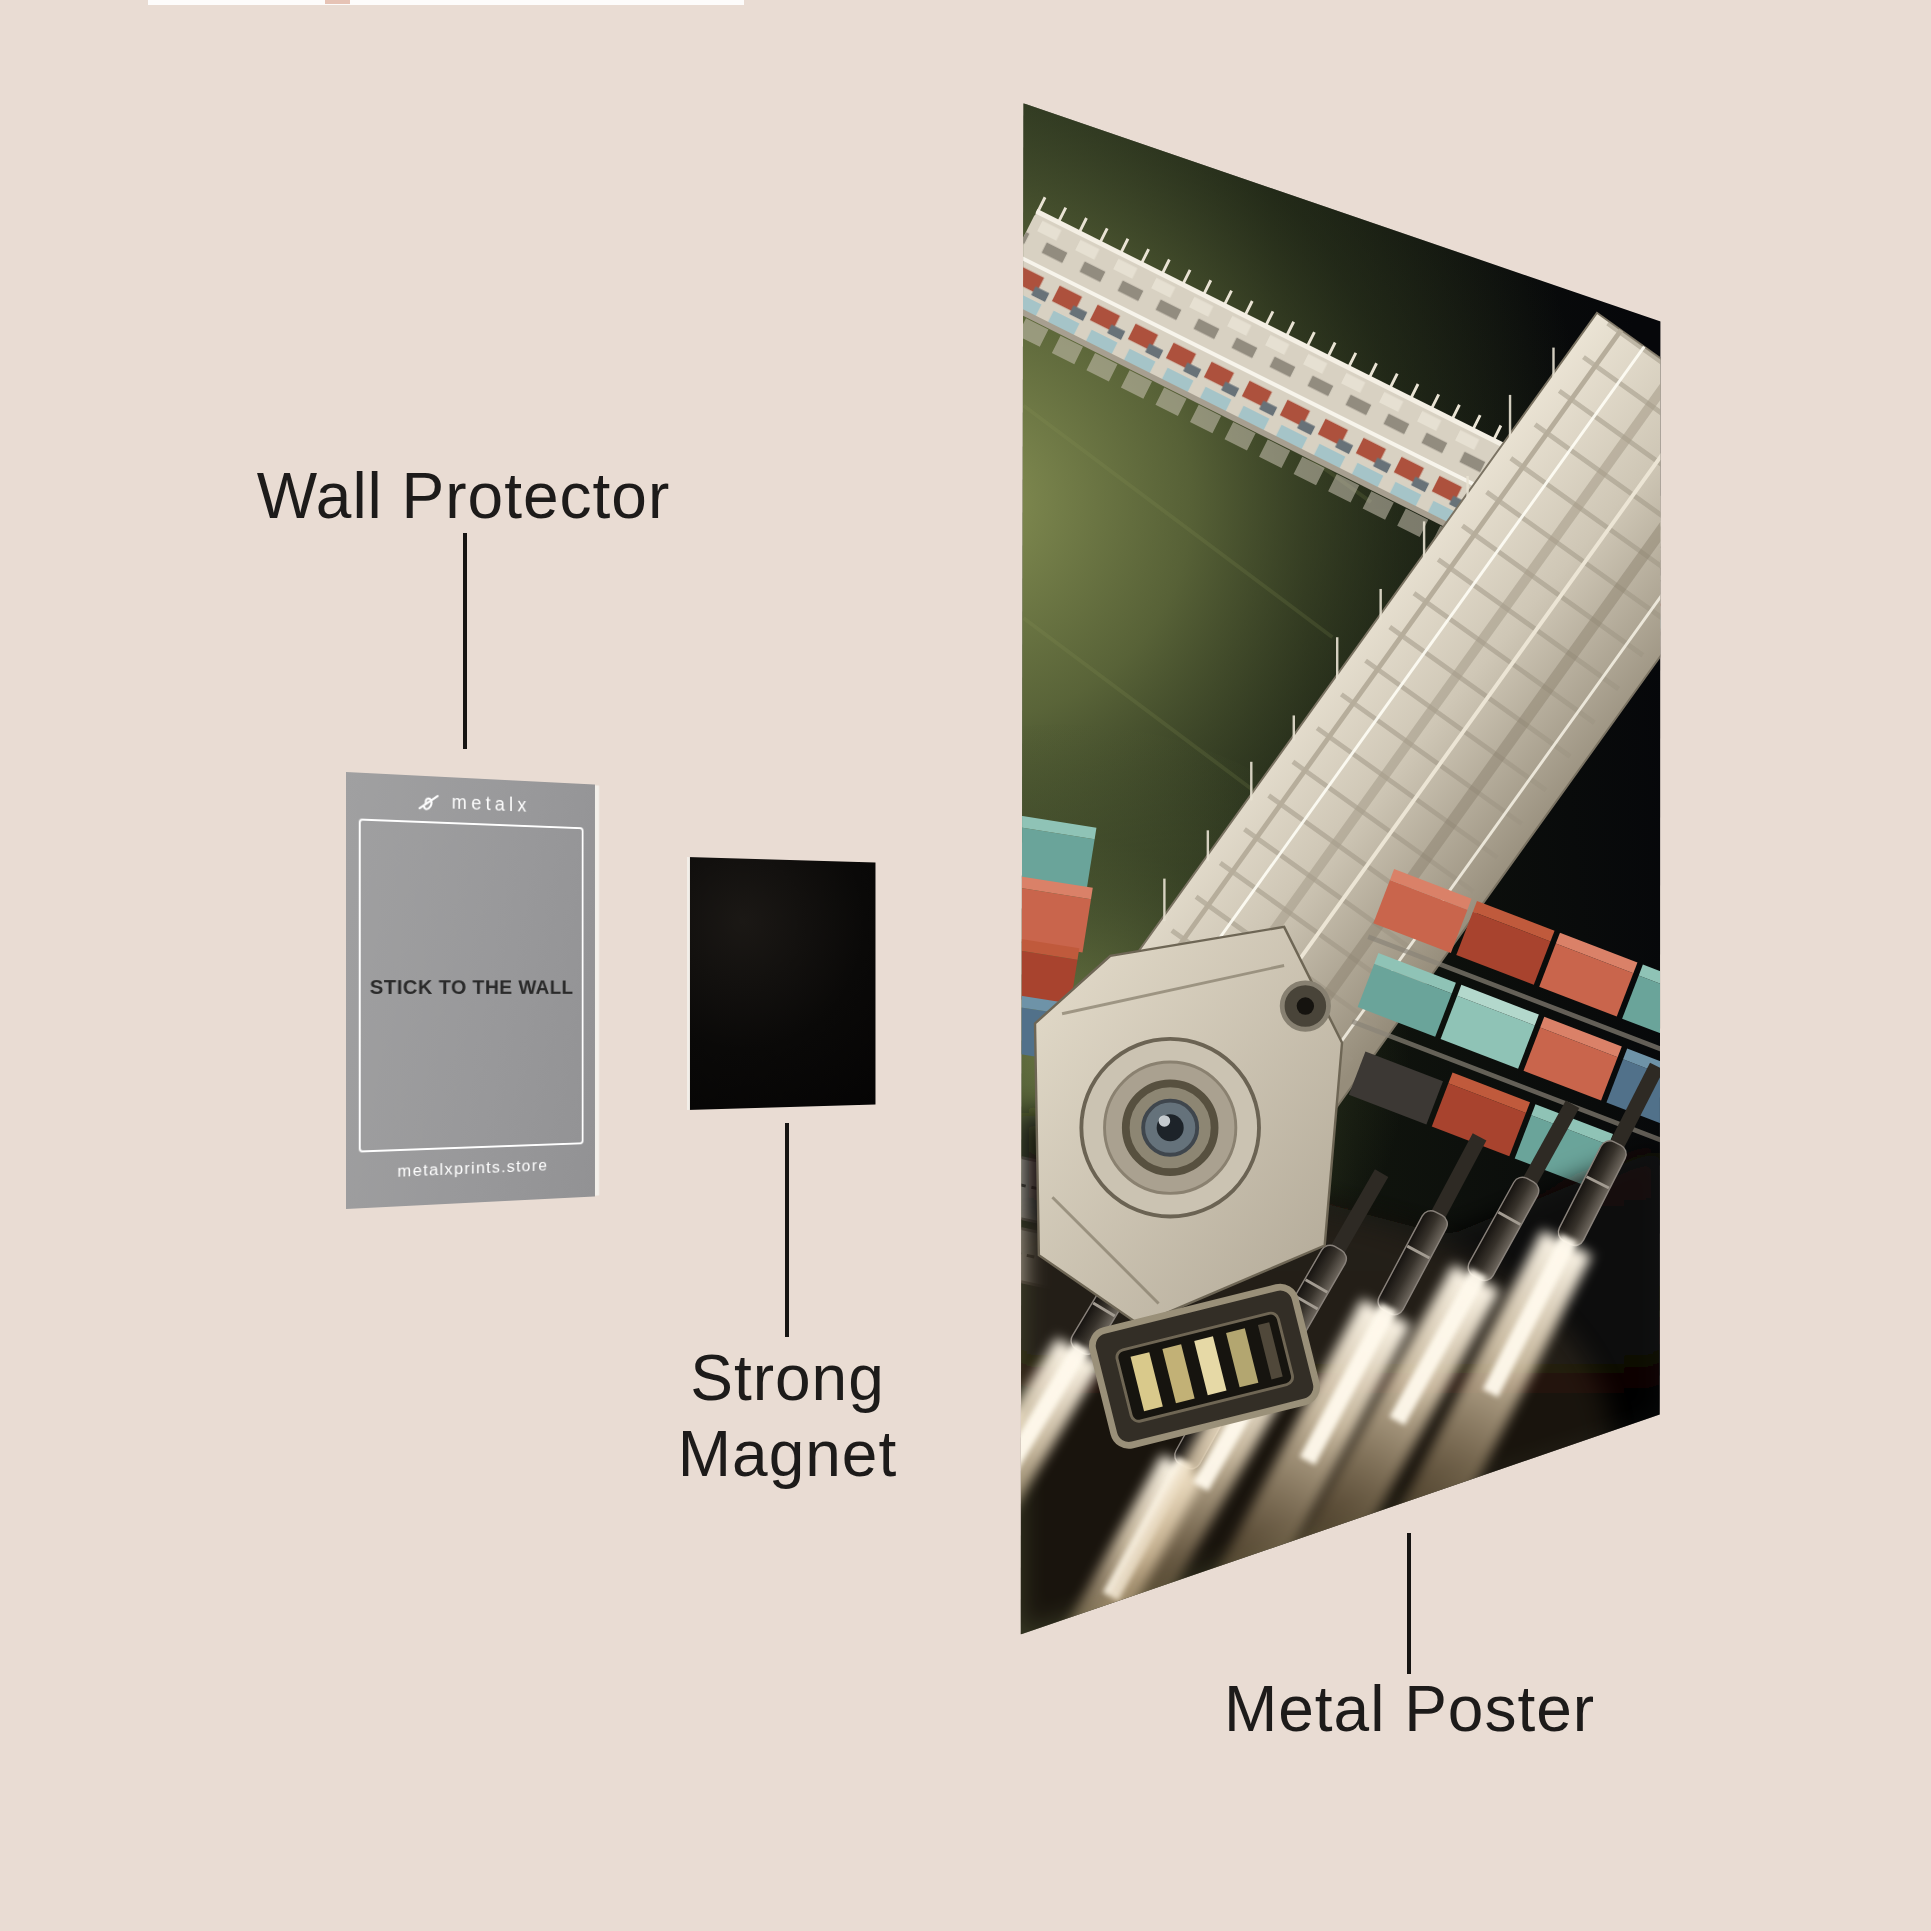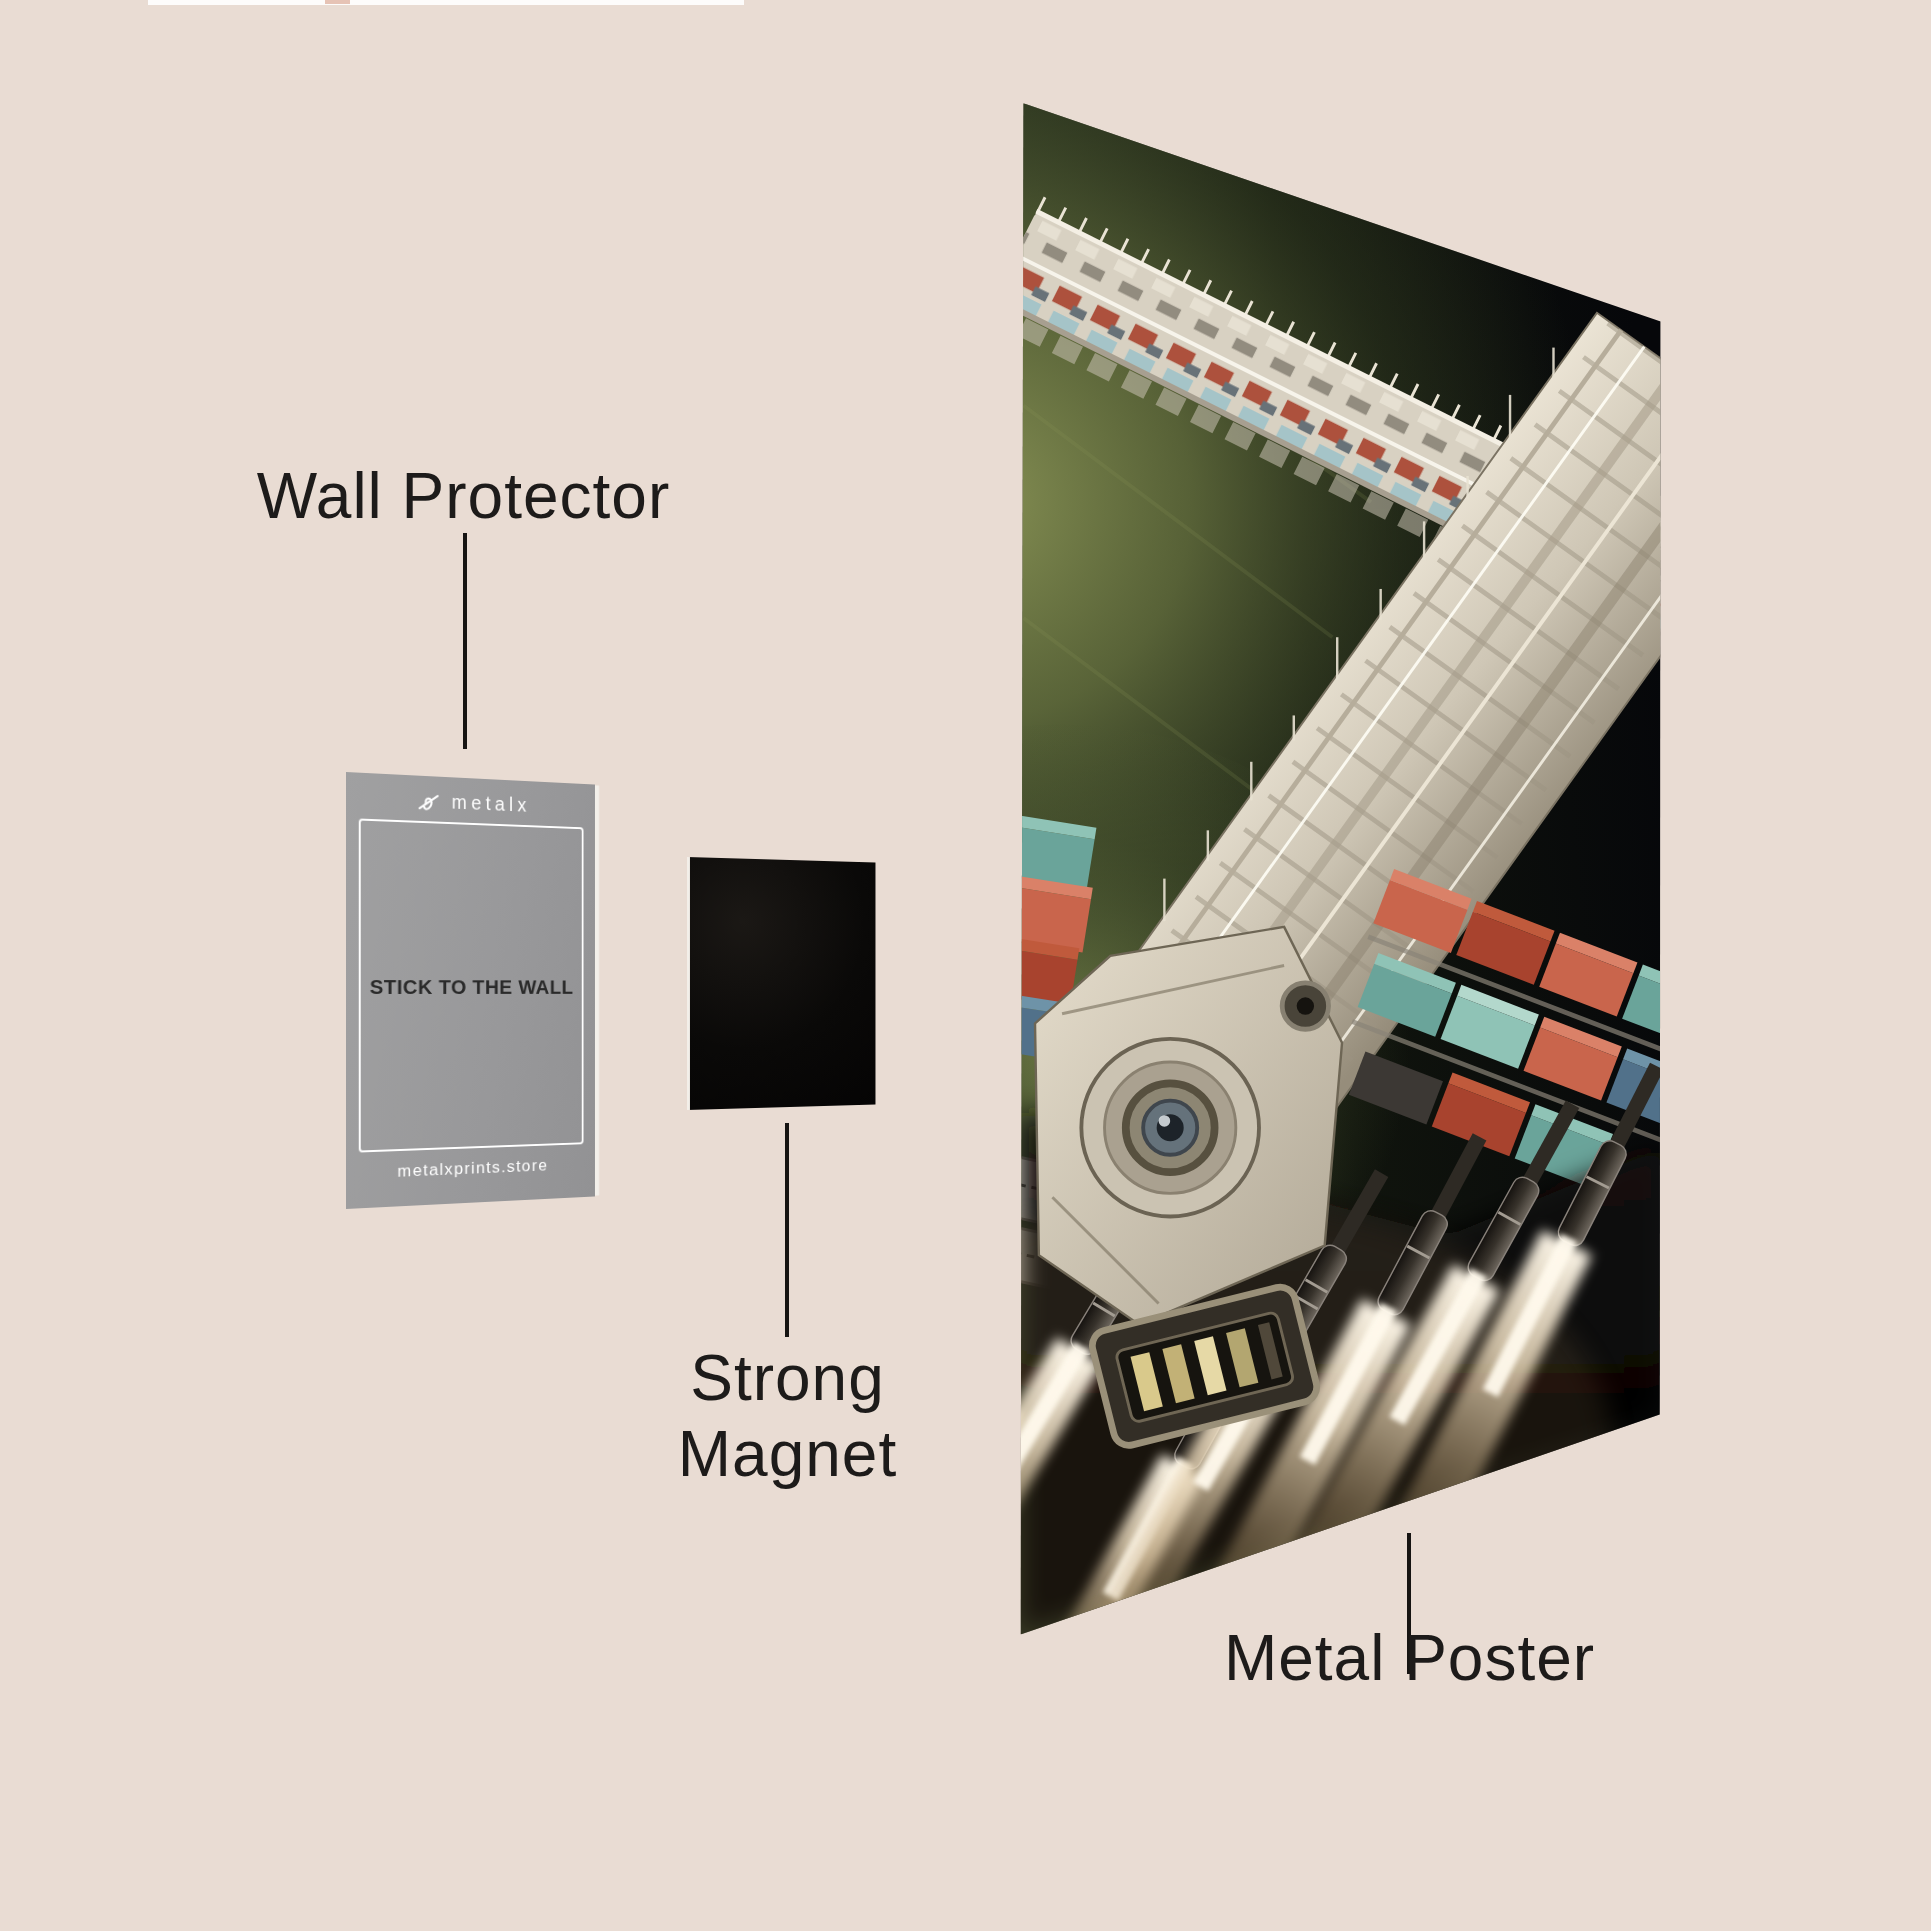--- a/index.html
+++ b/index.html
@@ -12,21 +12,21 @@
   .top-strip{position:absolute;left:148px;top:0;width:596px;height:4.8px;background:#fdfcfb;}
   .top-strip-blob{position:absolute;left:177px;top:0;width:25px;height:3.9px;background:#ddb09e;opacity:.75;}
 
   
   .label{
     position:absolute;color:#1d1b1a;font-size:64px;line-height:76px;
     text-align:center;letter-spacing:1px;font-weight:400;
   }
   .label-wp{left:198px;top:458px;width:531px;}
   .label-sm{left:546px;top:1340px;width:483px;}
-  .label-mp{left:1144px;top:1620px;width:531px;}
+  .label-mp{left:1144px;top:1671px;width:531px;}
   .leader{position:absolute;width:3.9px;background:#161412;}
   .leader-wp{left:463px;top:533px;height:216px;}
   .leader-sm{left:785px;top:1123px;height:214px;}
   .leader-mp{left:1407px;top:1533px;height:141px;}
 
   
   .wall-card{
     position:absolute;left:346px;top:772px;width:268px;height:437px;
     background:linear-gradient(100deg,#a0a0a1,#98989a 60%,#929294);
     transform-origin:0 50%;

